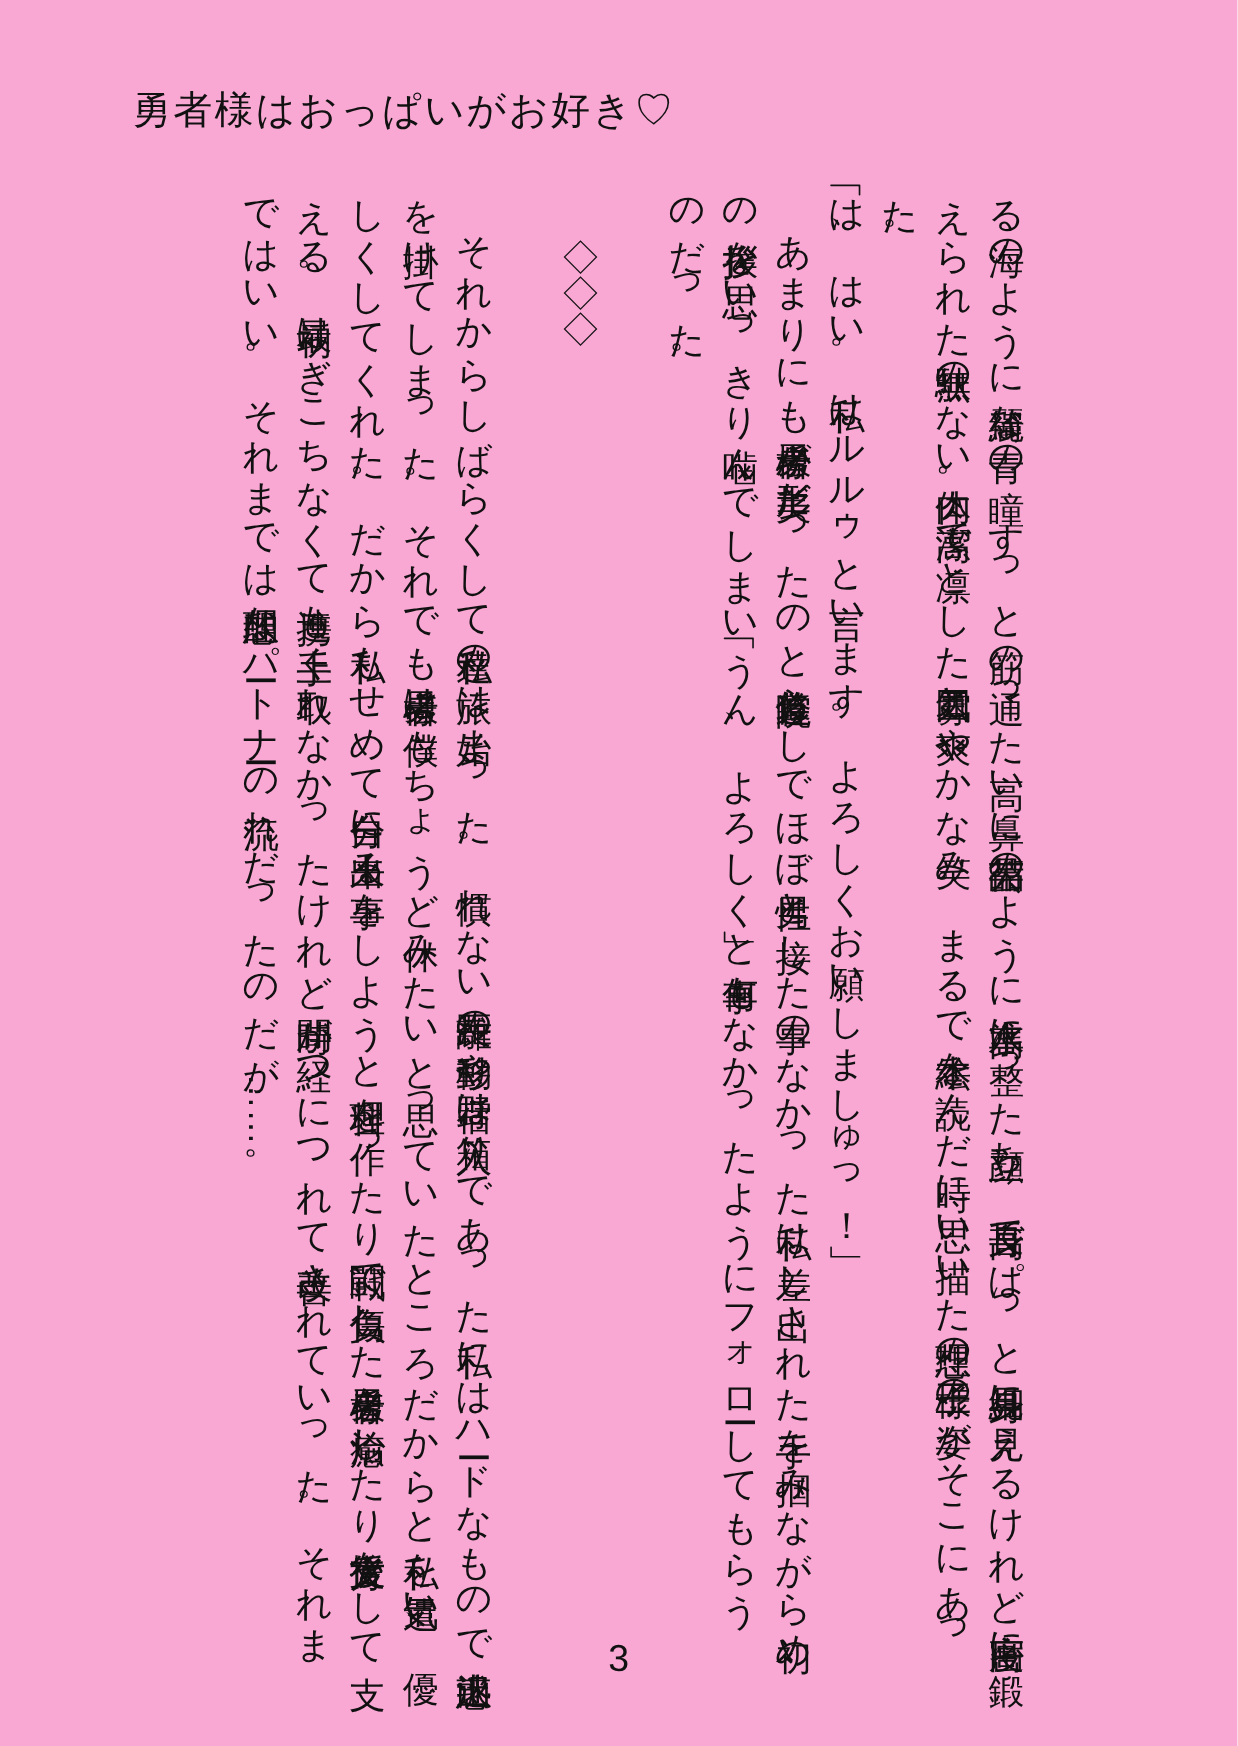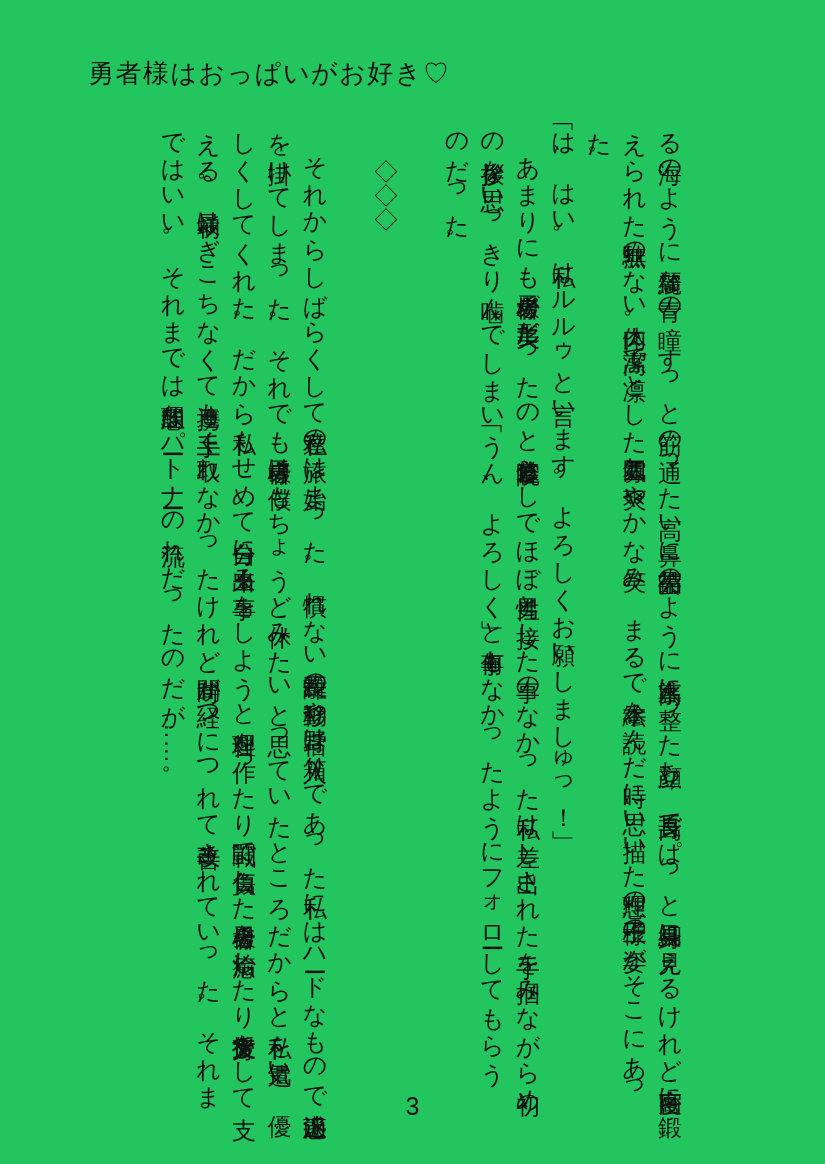--- a/index.html
+++ b/index.html
@@ -4,21 +4,21 @@
 <style>
   html, body {
     margin: 0;
     padding: 0;
     background: #ffffff;
   }
   .page {
     position: relative;
     width: 825px;
     height: 1164px;
-    background: #22c55e;
+    background: #f9a8d4;
     color: #111111;
     font-family: "Liberation Sans", sans-serif;
     overflow: hidden;
   }
   .header-title {
     position: absolute;
     left: 88px;
     top: 56px;
     font-size: 26px;
     letter-spacing: 1.5px;

